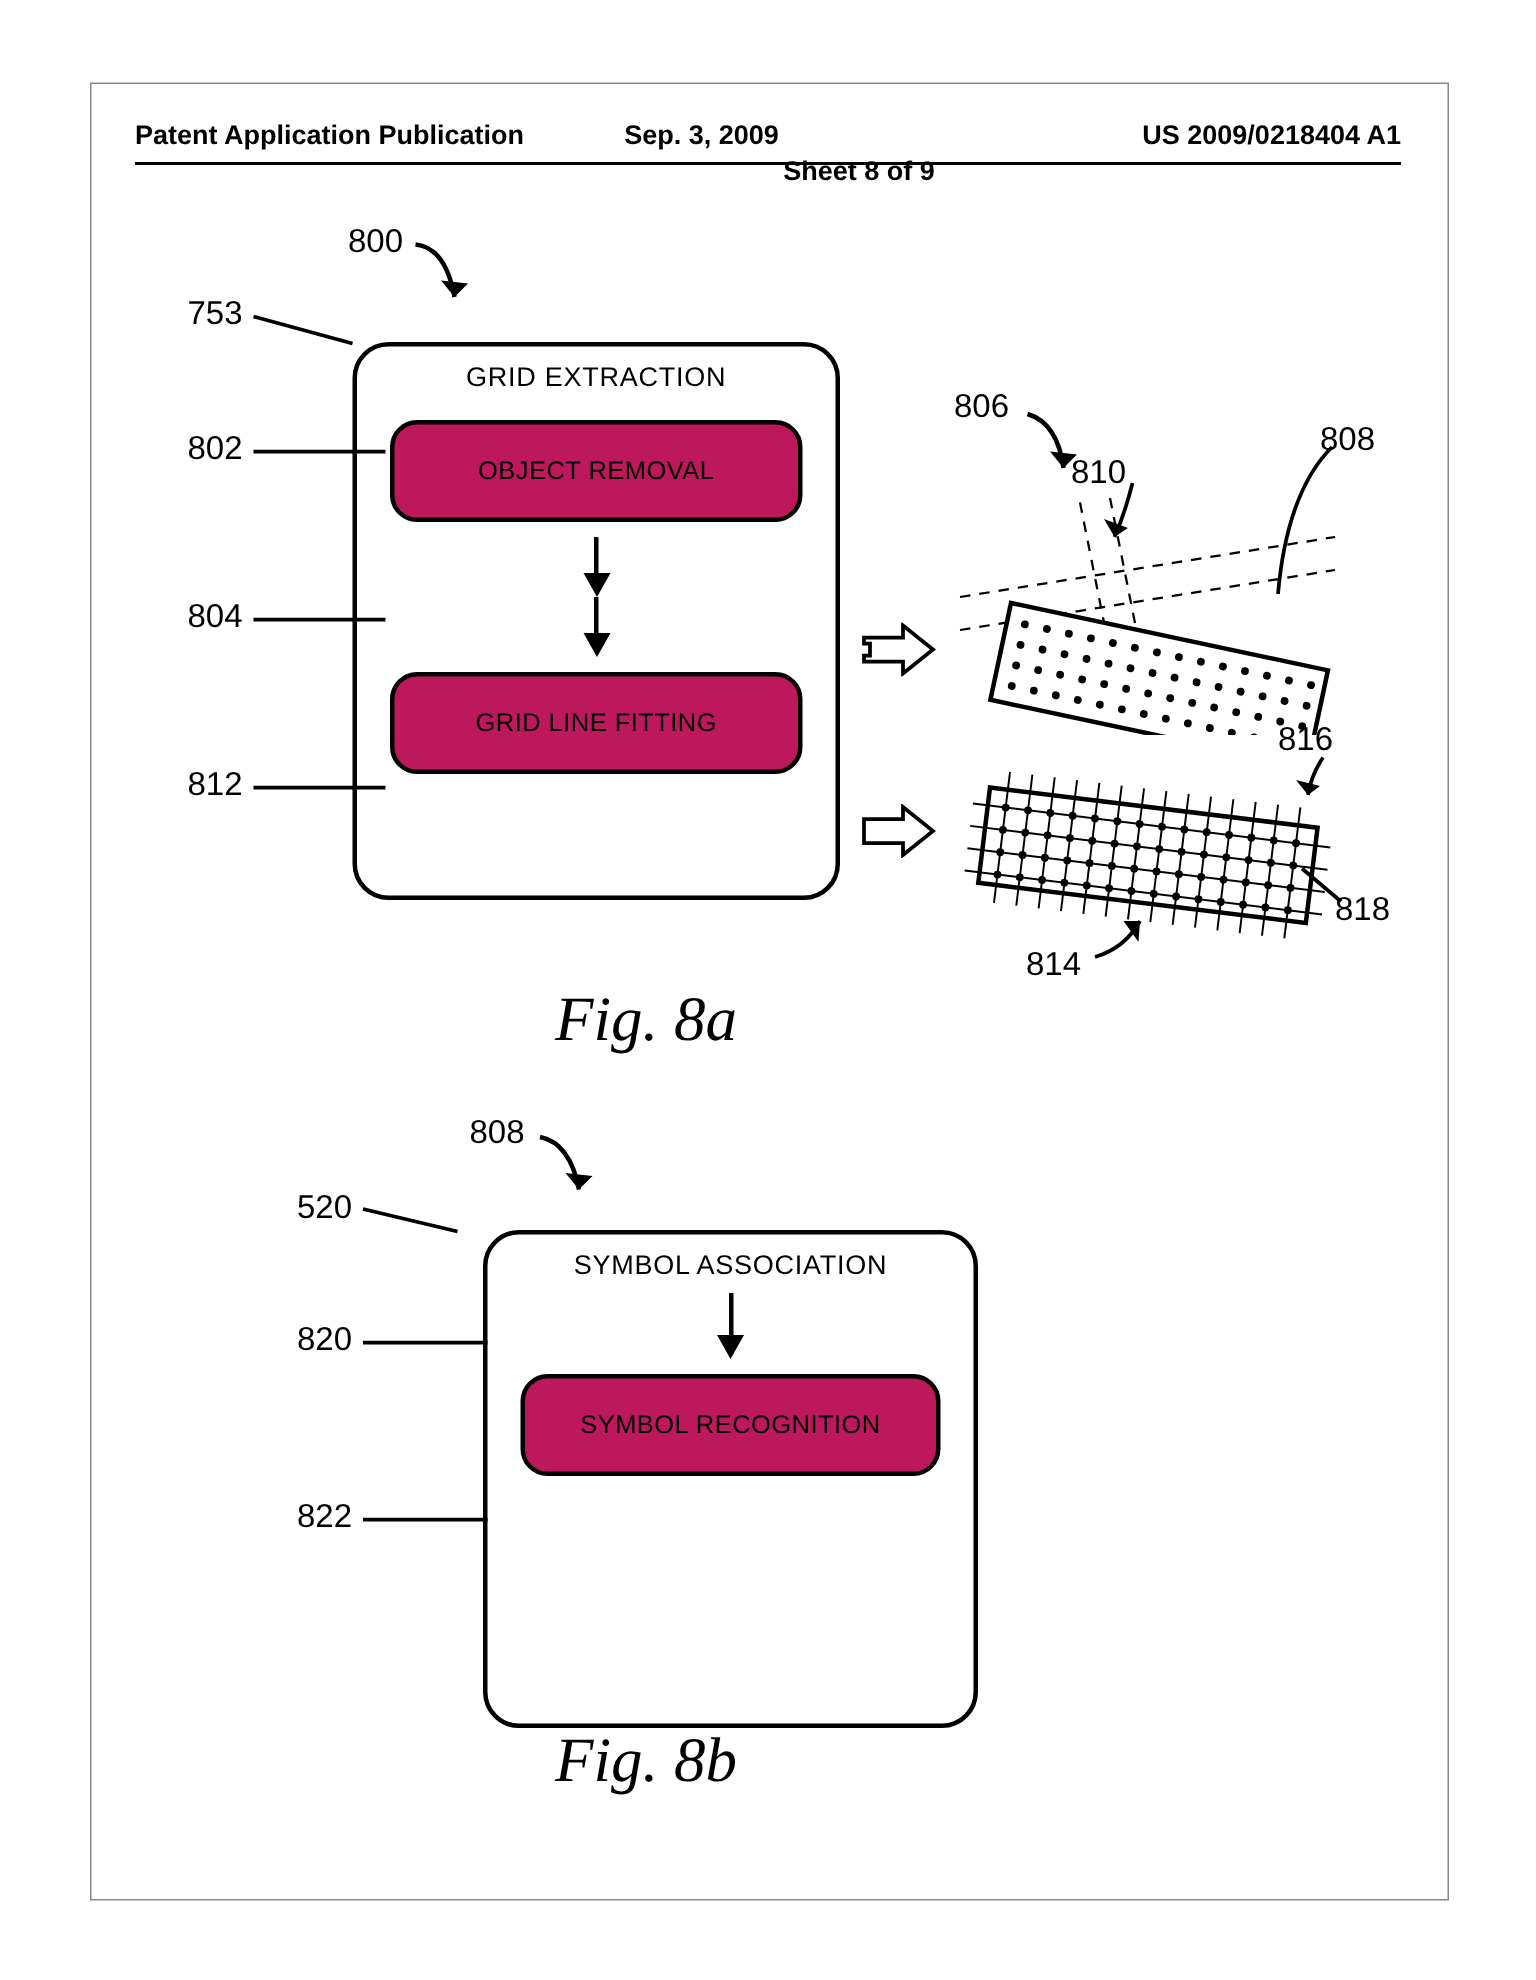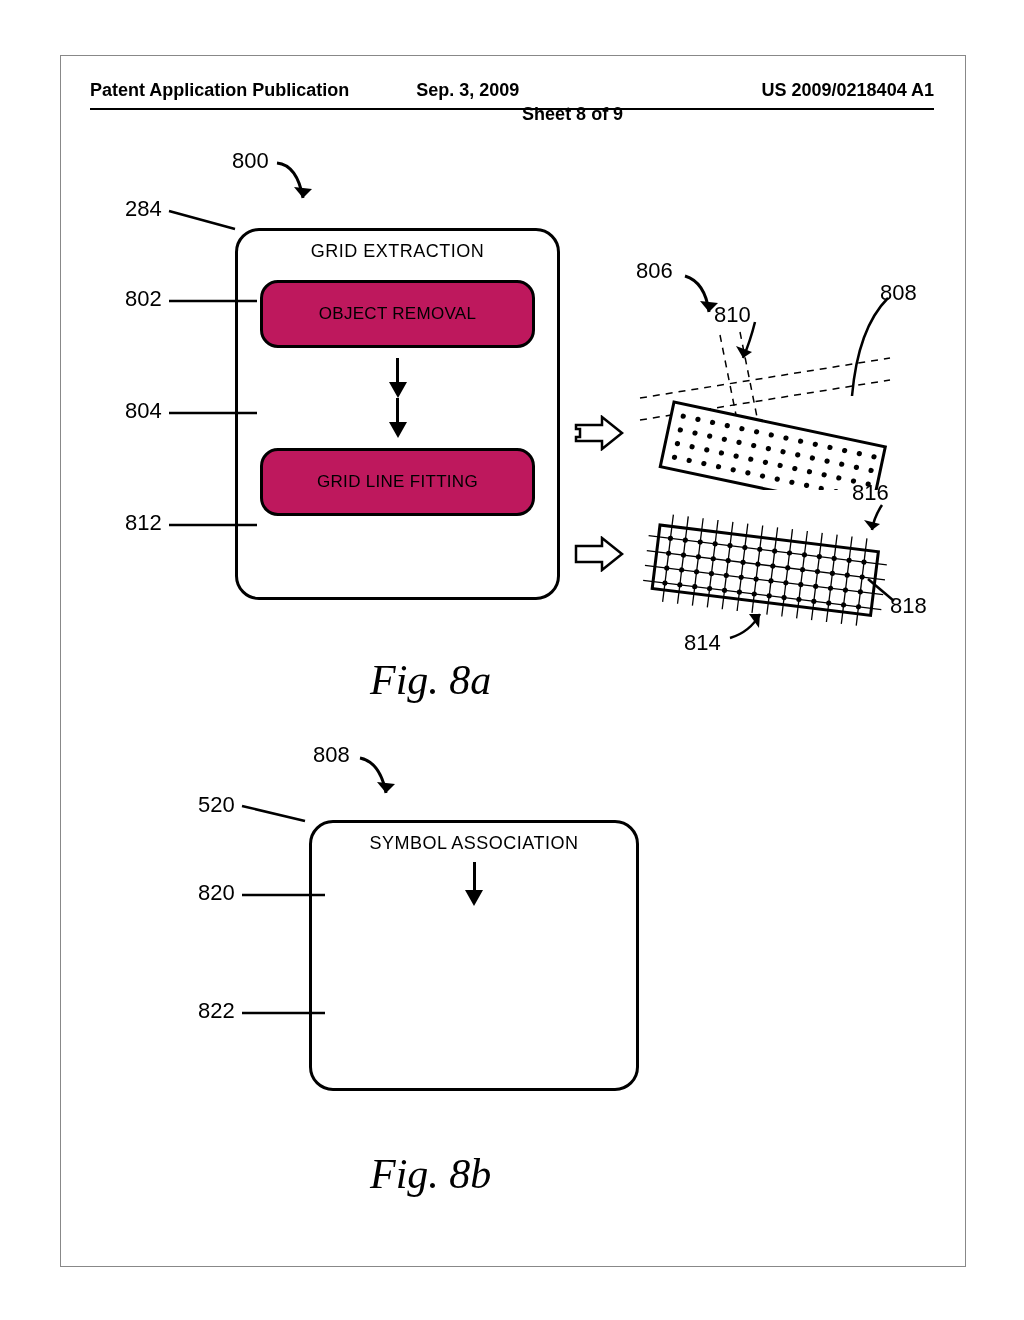--- a/index.html
+++ b/index.html
@@ -131,21 +131,21 @@
     </div>
     <div class="step">GRID LINE FITTING</div>
   </div>
 
   <div class="ref" style="left:232px; top:148px;">800</div>
   <svg style="position:absolute; left:272px; top:155px; width:50px; height:55px;">
     <path d="M5 8 q20 2 26 35" stroke="#000" stroke-width="3" fill="none"></path>
     <polygon points="31,43 22,32 40,34" fill="#000"></polygon>
   </svg>
 
-  <div class="ref" style="left:125px; top:196px;">284</div>
+  <div class="ref" style="left:125px; top:196px;">753</div>
   <svg style="position:absolute; left:167px; top:205px; width:80px; height:30px;">
     <line x1="2" y1="6" x2="68" y2="24" stroke="#000" stroke-width="2.5"></line>
   </svg>
 
   <div class="ref" style="left:125px; top:286px;">802</div>
   <svg style="position:absolute; left:167px; top:295px; width:95px; height:12px;">
     <line x1="2" y1="6" x2="90" y2="6" stroke="#000" stroke-width="2.5"></line>
   </svg>
 
   <div class="ref" style="left:125px; top:398px;">804</div>
@@ -357,26 +357,27 @@
   </svg>
 
   <div class="fig-label" style="left:370px; top:656px;">Fig. 8a</div>
 
   <div class="ref" style="left:313px; top:742px;">808</div>
   <svg style="position:absolute; left:355px; top:750px; width:50px; height:55px;">
     <path d="M5 8 q20 4 26 35" stroke="#000" stroke-width="3" fill="none"></path>
     <polygon points="31,43 22,32 40,34" fill="#000"></polygon>
   </svg>
 
-  <div class="panel" style="left:309px; top:820px; width:330px; height:271px;">
+  <div class="panel" style="left:322px; top:820px; width:330px; height:332px;">
     <div class="panel-title">SYMBOL ASSOCIATION</div>
     <div style="text-align:center;">
       <div class="v-line" style="height:28px;"></div>
       <div class="v-head"></div>
     </div>
+    <div class="step">SYMBOL RECOGNITION</div>
   </div>
 
   <div class="ref" style="left:198px; top:792px;">520</div>
   <svg style="position:absolute; left:240px; top:801px; width:75px; height:25px;">
     <line x1="2" y1="5" x2="65" y2="20" stroke="#000" stroke-width="2.5"></line>
   </svg>
 
   <div class="ref" style="left:198px; top:880px;">820</div>
   <svg style="position:absolute; left:240px; top:889px; width:90px; height:12px;">
     <line x1="2" y1="6" x2="85" y2="6" stroke="#000" stroke-width="2.5"></line>

